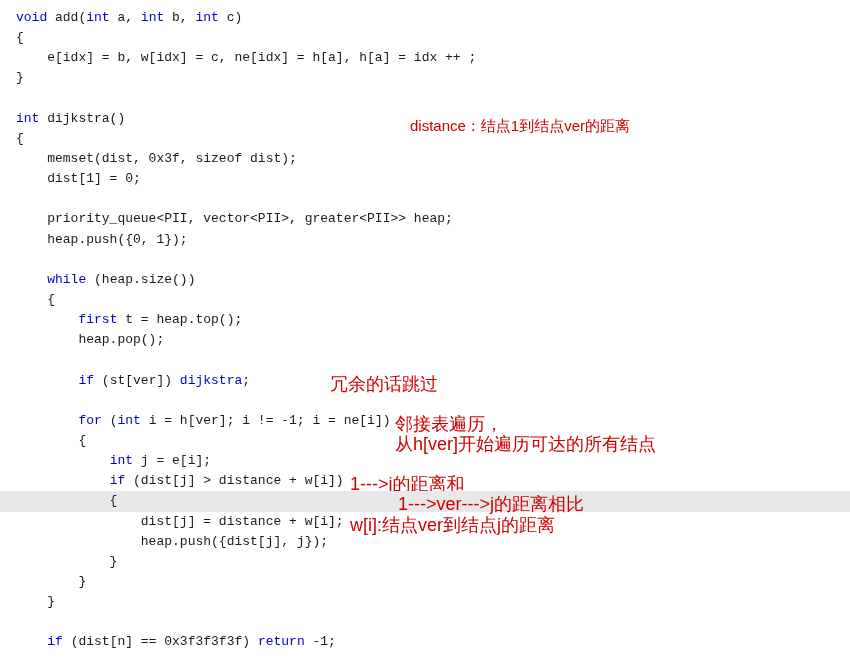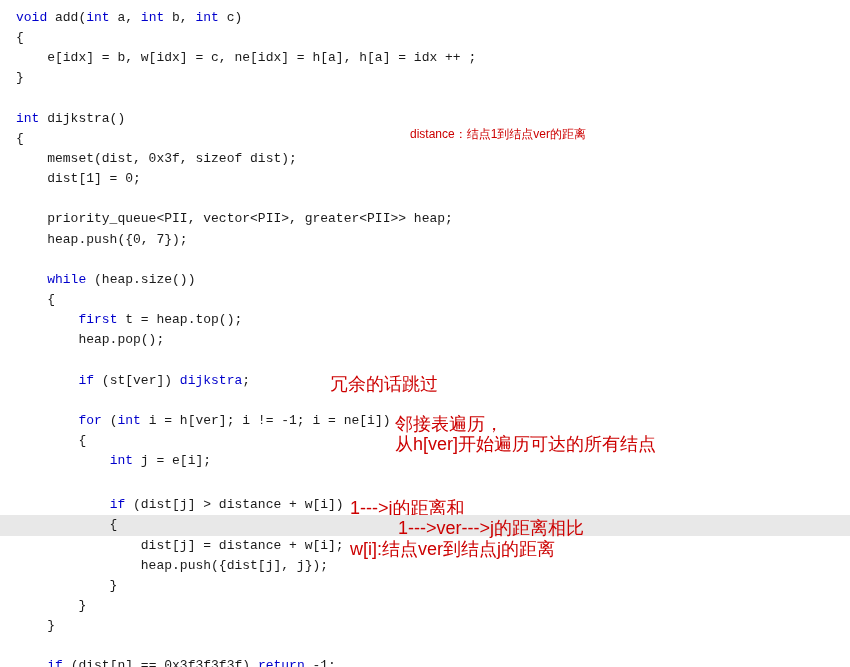--- a/index.html
+++ b/index.html
@@ -60,41 +60,41 @@
   <div class="code-line">
     <span class="line-content">}</span>
   </div>
   <div class="code-line">
     <span class="line-content">&nbsp;</span>
   </div>
 
   <div class="code-line" style="position:relative;">
     <span class="line-content"><span class="kw">int</span> dijkstra()</span>
     
-    <span class="annotation" style="left:410px; top:16px; color:#cc0000; font-size:12px;">
+    <span class="annotation" style="left:410px; top:5px; color:#cc0000; font-size:15px;">
       <span>distance：结点1到结点ver的距离</span>
     </span>
   </div>
   <div class="code-line">
     <span class="line-content">{</span>
   </div>
   <div class="code-line">
     <span class="line-content">    memset(dist, 0x3f, sizeof dist);</span>
   </div>
   <div class="code-line">
     <span class="line-content">    dist[1] = 0;</span>
   </div>
   <div class="code-line">
     <span class="line-content">&nbsp;</span>
   </div>
   <div class="code-line">
     <span class="line-content">    priority_queue&lt;PII, vector&lt;PII&gt;, greater&lt;PII&gt;&gt; heap;</span>
   </div>
   <div class="code-line">
-    <span class="line-content">    heap.push({0, 7});</span>
+    <span class="line-content">    heap.push({0, 1});</span>
   </div>
   <div class="code-line">
     <span class="line-content">&nbsp;</span>
   </div>
   <div class="code-line">
     <span class="line-content">    <span class="kw">while</span> (heap.size())</span>
   </div>
   <div class="code-line">
     <span class="line-content">    {</span>
   </div>
@@ -131,21 +131,21 @@
     <span class="line-content">        {</span>
     <span class="annotation" style="left:395px; top:0; color:#cc0000;">
       <span>从h[ver]开始遍历可达的所有结点</span>
     </span>
   </div>
 
   <div class="code-line">
     <span class="line-content">            <span class="kw">int</span> j = e[i];</span>
   </div>
 
-  <div class="code-line" style="position:relative;margin-top:24px;">
+  <div class="code-line" style="position:relative;">
     <span class="line-content">            <span class="kw">if</span> (dist[j] &gt; distance + w[i])</span>
     <span class="annotation" style="left:350px; top:0; color:#cc0000;">
       <span>1---&gt;j的距离和</span>
     </span>
   </div>
 
   <div class="code-line highlighted" style="position:relative;">
     <span class="line-content">            {</span>
     <span class="annotation" style="left:350px; top:0; color:#cc0000;margin-left:48px;">
       <span>1---&gt;ver---&gt;j的距离相比</span>

